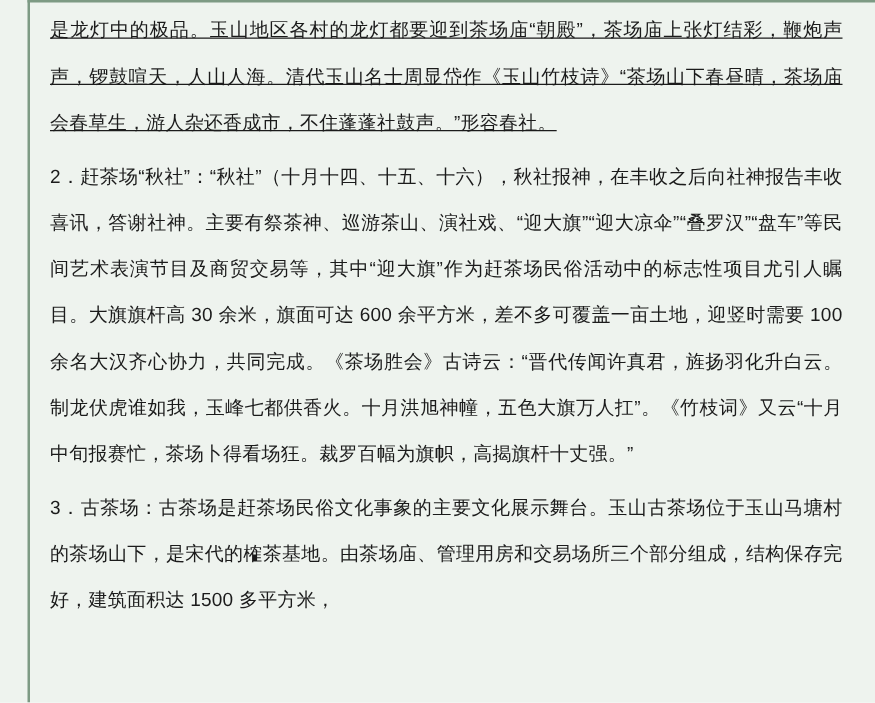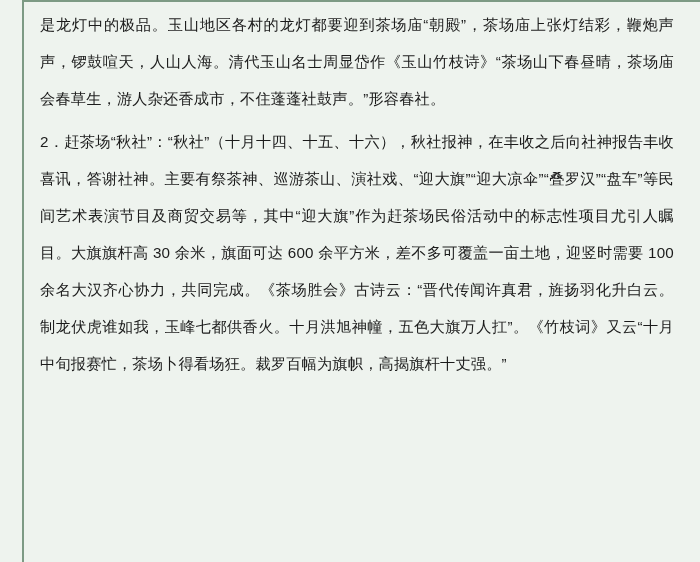--- a/index.html
+++ b/index.html
@@ -47,20 +47,21 @@
     font-size: 15.2px;
     line-height: 37px;
     color: #1b1b1b;
     text-align: justify;
     text-justify: inter-ideograph;
     letter-spacing: 0.2px;
     font-family: "Liberation Sans", sans-serif;
   }
   p.first {
     text-indent: 0;
+    text-decoration: underline;
   }
   p.indent {
     text-indent: 0;
   }
   .bold {
     font-weight: normal;
   }
 </style>
 </head>
 <body>
@@ -72,15 +73,18 @@
   <div class="content">
 
     <p class="first">
       <span>是龙灯中的极品。玉山地区各村的龙灯都要迎到茶场庙“朝殿”，茶场庙上张灯结彩，鞭炮声声，锣鼓喧天，人山人海。清代玉山名士周显岱作《玉山竹枝诗》“茶场山下春昼晴，茶场庙会春草生，游人杂还香成市，不住蓬蓬社鼓声。”形容春社。</span>
     </p>
 
     <p class="indent">
       <span class="bold">2．赶茶场“秋社”：</span><span>“秋社”（十月十四、十五、十六），秋社报神，在丰收之后向社神报告丰收喜讯，答谢社神。主要有祭茶神、巡游茶山、演社戏、“迎大旗”“迎大凉伞”“叠罗汉”“盘车”等民间艺术表演节目及商贸交易等，其中“迎大旗”作为赶茶场民俗活动中的标志性项目尤引人瞩目。大旗旗杆高 30 余米，旗面可达 600 余平方米，差不多可覆盖一亩土地，迎竖时需要 100 余名大汉齐心协力，共同完成。《茶场胜会》古诗云：“晋代传闻许真君，旌扬羽化升白云。制龙伏虎谁如我，玉峰七都供香火。十月洪旭神幢，五色大旗万人扛”。《竹枝词》又云“十月中旬报赛忙，茶场卜得看场狂。裁罗百幅为旗帜，高揭旗杆十丈强。”</span>
     </p>
 
+    <p class="indent">
+      <span class="bold">3．古茶场：</span><span>古茶场是赶茶场民俗文化事象的主要文化展示舞台。玉山古茶场位于玉山马塘村的茶场山下，是宋代的榷茶基地。由茶场庙、管理用房和交易场所三个部分组成，结构保存完好，建筑面积达 1500 多平方米，</span>
+    </p>
 
   </div>
 </div>
 
 </body></html>

